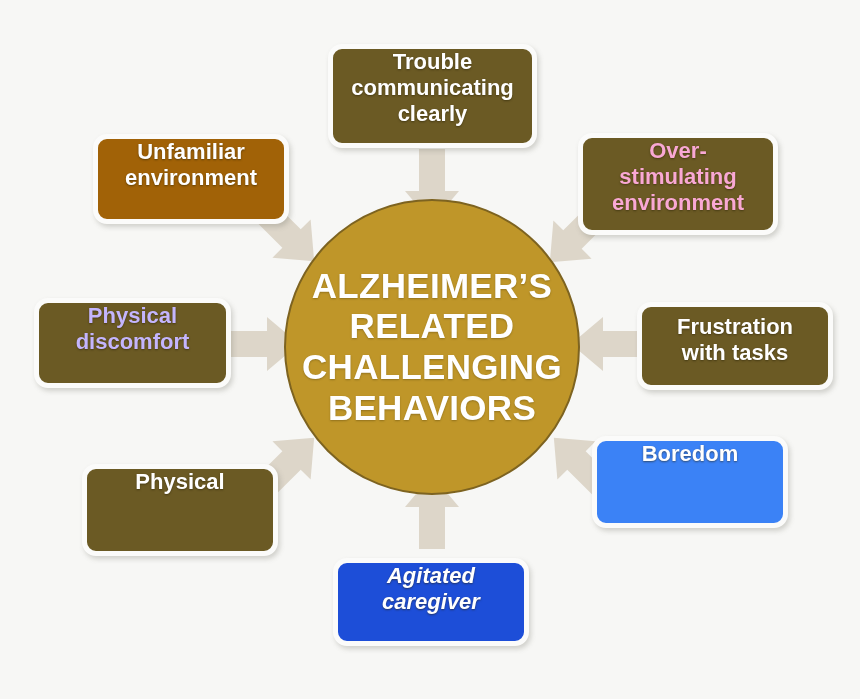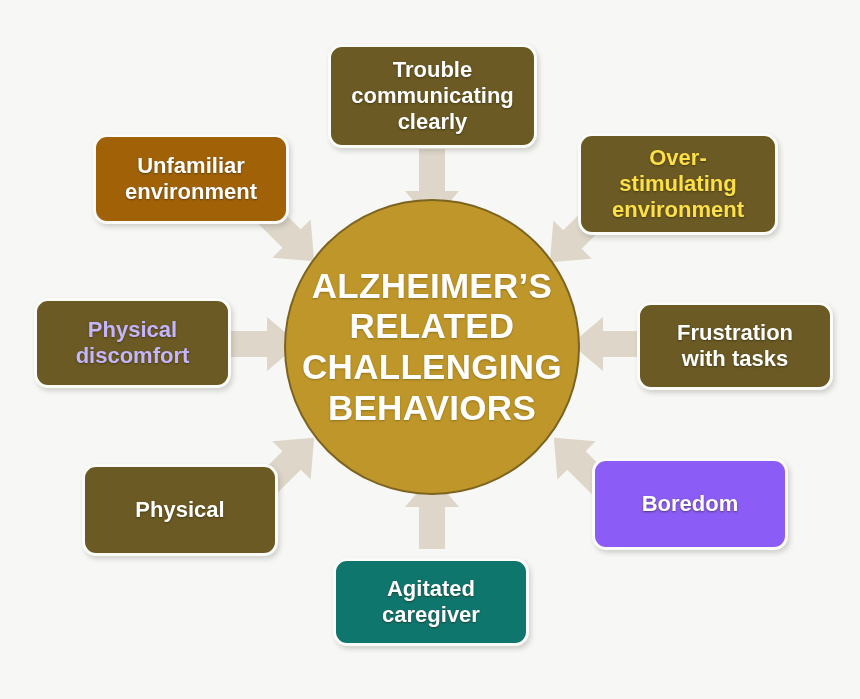--- a/index.html
+++ b/index.html
@@ -43,23 +43,23 @@
     letter-spacing: 0.3px;
     white-space: pre-line;
     text-shadow: 0 1px 2px rgba(90,70,15,0.45);
   }
   
   .cause-box {
     position: absolute;
     box-sizing: border-box;
     background: #6b5a24;
     border-radius: 14px;
-    border: 3px solid #ec4899;
+    border: 5px solid #ec4899;
     display: flex;
-    align-items: center;
+    align-items: flex-start;
     justify-content: center;
     box-shadow: 2px 3px 5px rgba(120,120,110,0.30);
   }
   .cause-label {
     color: #ffffff;
     font-weight: bold;
     font-size: 22px;
     line-height: 1.18;
     text-align: center;
     white-space: pre-line;
@@ -94,37 +94,37 @@
       <div class="cause-box" style="left: 328px; top: 44px; width: 209px; height: 104px; background: rgb(107, 90, 36); border-color: rgb(251, 251, 250);">
         <div class="cause-label" style="font-size: 22px; color: rgb(255, 255, 255);">Trouble
 communicating
 clearly</div>
       </div>
       <div class="cause-box" style="left: 93px; top: 134px; width: 196px; height: 90px; background: #a16207; border-color: rgb(251, 251, 250);">
         <div class="cause-label" style="font-size: 22px; color: rgb(255, 255, 255);">Unfamiliar
 environment</div>
       </div>
       <div class="cause-box" style="left: 578px; top: 133px; width: 200px; height: 102px; background: rgb(107, 90, 36); border-color: rgb(251, 251, 250);">
-        <div class="cause-label" style="font-size: 22px; color: #fde047;">Over-
+        <div class="cause-label" style="font-size: 22px; color: #f9a8d4;">Over-
 stimulating
 environment</div>
       </div>
       <div class="cause-box" style="left: 34px; top: 298px; width: 197px; height: 90px; background: rgb(107, 90, 36); border-color: rgb(251, 251, 250);">
         <div class="cause-label" style="font-size: 22px; color: #c4b5fd;">Physical
 discomfort</div>
       </div>
       <div class="cause-box" style="left: 637px; top: 302px; width: 196px; height: 88px; background: rgb(107, 90, 36); border-color: rgb(251, 251, 250);">
-        <div class="cause-label" style="font-size: 22px; color: rgb(255, 255, 255);">Frustration
+        <div class="cause-label" style="font-size: 22px; color: rgb(255, 255, 255); margin-top: 7px;">Frustration
 with tasks</div>
       </div>
       <div class="cause-box" style="left: 82px; top: 464px; width: 196px; height: 92px; background: rgb(107, 90, 36); border-color: rgb(251, 251, 250);">
         <div class="cause-label" style="font-size: 22px; color: rgb(255, 255, 255);">Physical</div>
       </div>
-      <div class="cause-box" style="left: 592px; top: 458px; width: 196px; height: 92px; background: #8b5cf6; border-color: rgb(251, 251, 250);">
+      <div class="cause-box" style="left: 592px; top: 436px; width: 196px; height: 92px; background: #3b82f6; border-color: rgb(251, 251, 250);">
         <div class="cause-label" style="font-size: 22px; color: rgb(255, 255, 255);">Boredom</div>
       </div>
-      <div class="cause-box" style="left: 333px; top: 558px; width: 196px; height: 88px; background: #0f766e; border-color: rgb(251, 251, 250);">
+      <div class="cause-box" style="left: 333px; top: 558px; width: 196px; height: 88px; background: #1d4ed8; border-color: rgb(251, 251, 250); font-style: italic;">
         <div class="cause-label" style="font-size: 22px; color: rgb(255, 255, 255);">Agitated
 caregiver</div>
       </div>
     </div>
 
 </div>
 
 </body></html>

